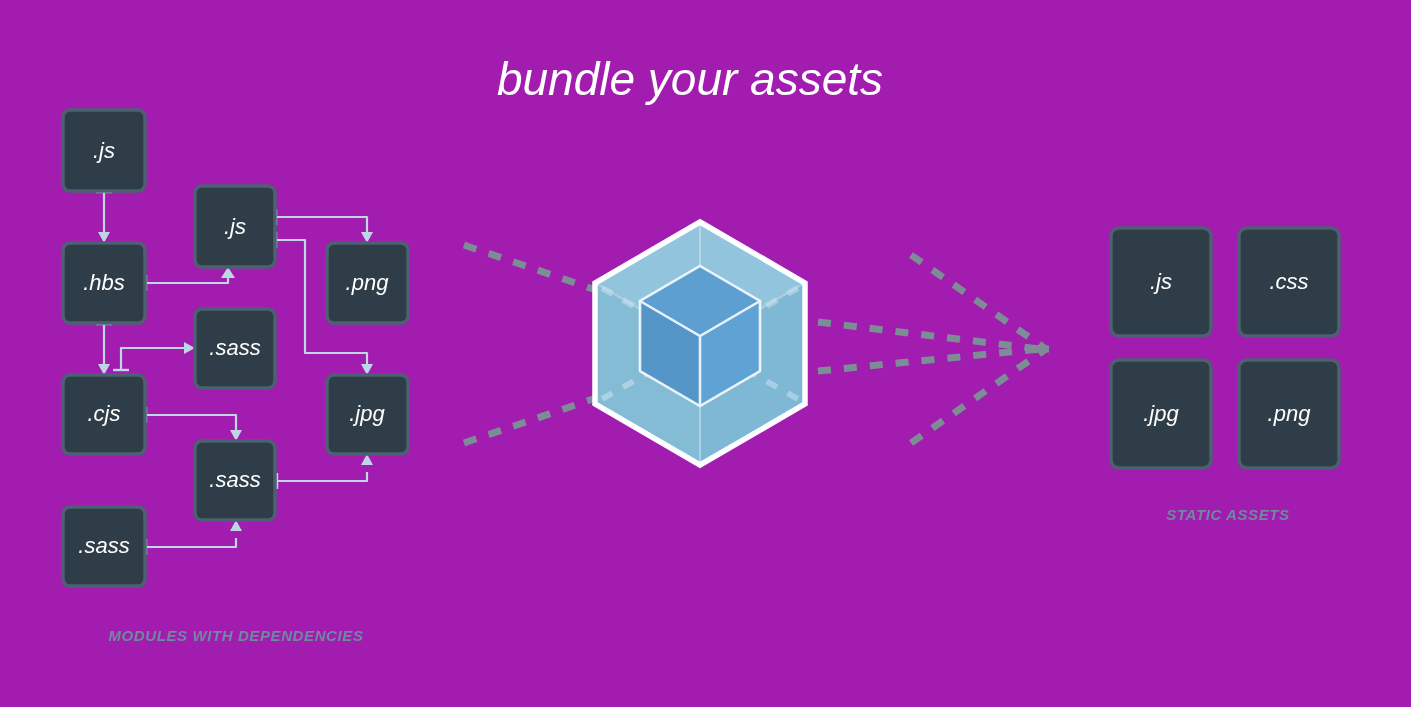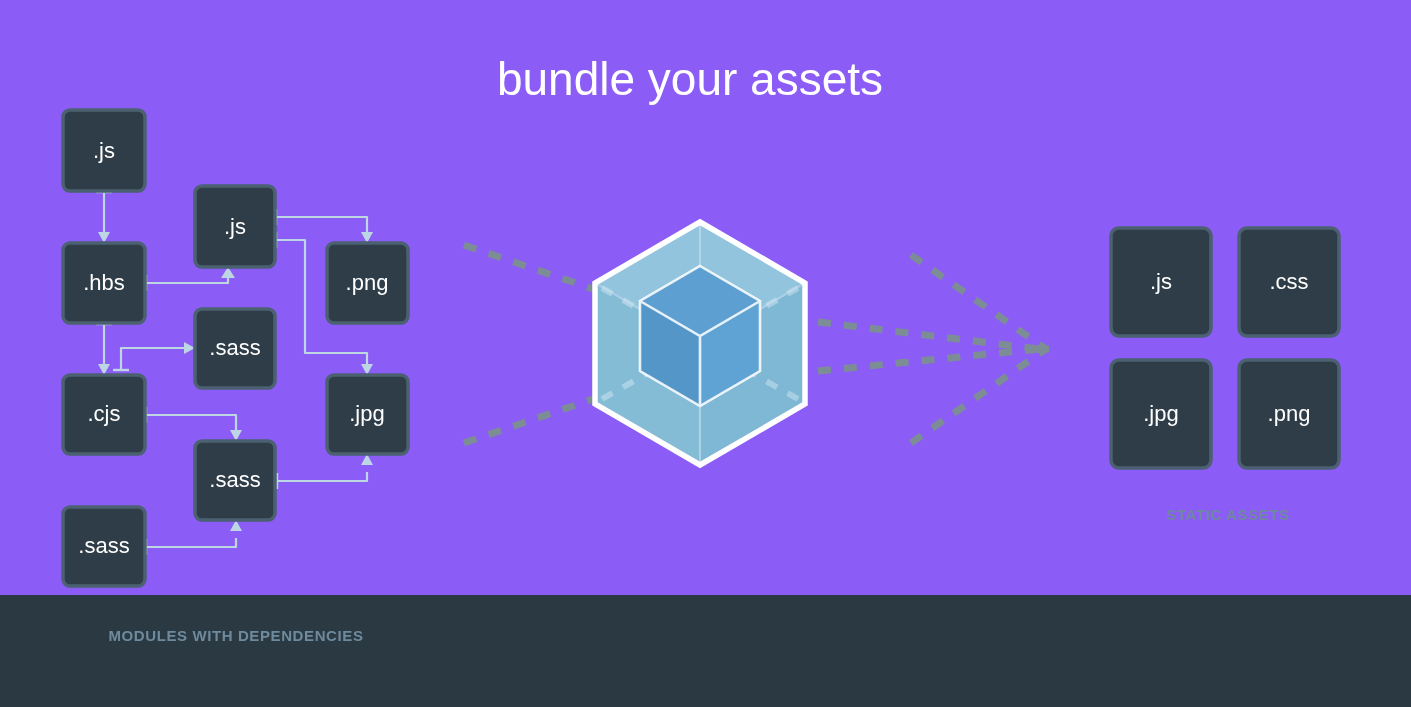--- a/index.html
+++ b/index.html
@@ -9,22 +9,23 @@
   }
   body {
     width: 1411px;
     height: 707px;
     overflow: hidden;
     font-family: "Liberation Sans", sans-serif;
   }
   #stage {
     position: relative;
     width: 1411px;
-    height: 595px;
-    background: #8b5cf6;
+    height: 707px;
+    background: #a21caf;
+    font-style: italic;
   }
   #stage svg {
     position: absolute;
     top: 0;
     left: 0;
     width: 1411px;
     height: 707px;
   }
   .title-text {
     font-family: "Liberation Sans", sans-serif;

